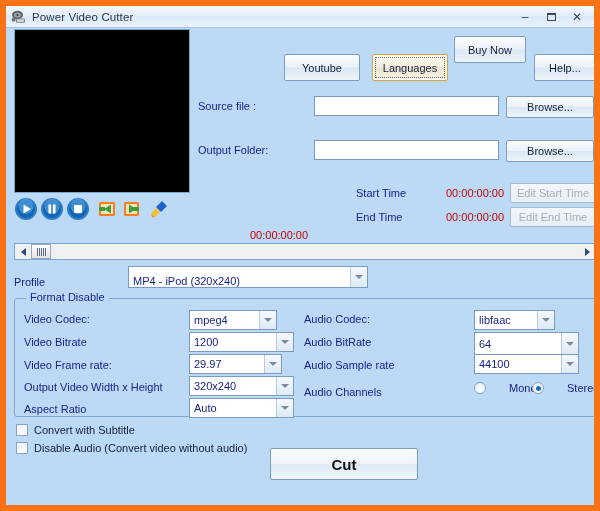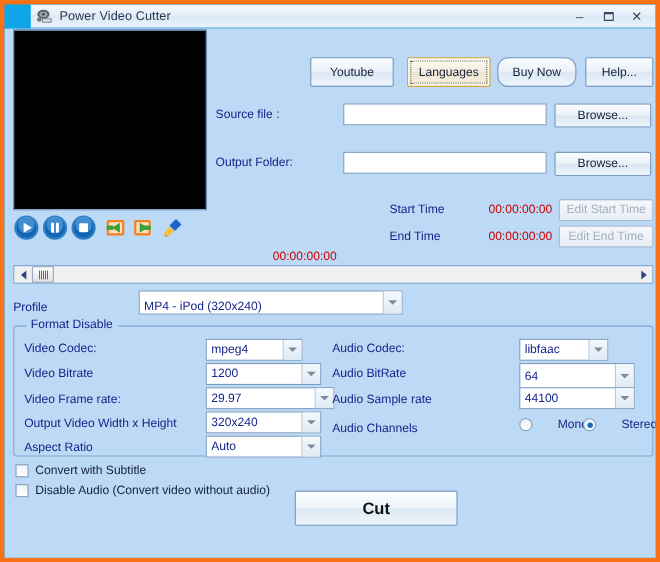--- a/index.html
+++ b/index.html
@@ -11,24 +11,23 @@
     font-family: "Liberation Sans", sans-serif;
     font-size: 11px;
     overflow: hidden;
   }
 
   
   #window {
     position: relative;
     width: 600px; height: 511px;
     box-sizing: border-box;
-    border: 4px solid #f97316;
-    background: #0ea5e9;
+    border: 6px solid #f97316;
+    background: #0f172a;
     overflow: hidden;
-    padding-left: 24px;
   }
 
   
   #titlebar {
     position: relative;
     height: 22px;
     box-sizing: border-box;
     background: linear-gradient(to bottom, #f4f8fd 0%, #e6eff9 45%, #dbe9f7 50%, #eaf2fb 100%);
     border-bottom: 1px solid #a9c6e5;
     display: flex; align-items: center;
@@ -167,21 +166,21 @@
   }
   .btn.disabled {
     color: #a3b0bf;
     background: linear-gradient(to bottom, #f4f7fa 0%, #e8eef5 100%);
     border: 1px solid #a9bccf;
     cursor: default;
   }
 
   #btn-youtube   { position: absolute; left: 278px; top: 26px; width: 76px; height: 27px; }
   #btn-languages { position: absolute; left: 366px; top: 26px; width: 76px; height: 27px; }
-  #btn-buynow    { position: absolute; left: 448px; top: 26px; width: 72px; height: 27px; border-radius: 10px; }
+  #btn-buynow    { position: absolute; left: 448px; top: 8px; width: 72px; height: 27px; }
   #btn-help      { position: absolute; left: 528px; top: 26px; width: 62px; height: 27px; }
 
   
   .field-label {
     position: absolute;
     color: #17258a;
     font-size: 11px;
   }
   #lbl-source { left: 192px; top: 72px; }
   #lbl-output { left: 192px; top: 116px; }
@@ -275,21 +274,21 @@
   #lbl-vframe   { left: 18px;  top: 331px; }
   #lbl-vsize    { left: 18px;  top: 353px; }
   #lbl-vaspect  { left: 18px;  top: 375px; }
   #lbl-acodec   { left: 298px; top: 285px; }
   #lbl-abitrate { left: 298px; top: 308px; }
   #lbl-asample  { left: 298px; top: 331px; }
   #lbl-achan    { left: 298px; top: 358px; }
 
   #cmb-vcodec   { left: 183px; top: 282px; width: 88px; height: 20px; }
   #cmb-vbitrate { left: 183px; top: 304px; width: 105px; height: 20px; }
-  #cmb-vframe   { left: 183px; top: 326px; width: 117px; height: 20px; }
+  #cmb-vframe   { left: 183px; top: 326px; width: 93px; height: 20px; }
   #cmb-vsize    { left: 183px; top: 348px; width: 105px; height: 20px; }
   #cmb-vaspect  { left: 183px; top: 370px; width: 105px; height: 20px; }
   #cmb-acodec   { left: 468px; top: 282px; width: 81px; height: 20px; }
   #cmb-abitrate { left: 468px; top: 304px; width: 105px; height: 24px; gap: 48px; }
   #cmb-asample  { left: 468px; top: 326px; width: 105px; height: 20px; }
 
   
   .radio-wrap {
     position: absolute;
     display: flex; align-items: center;

